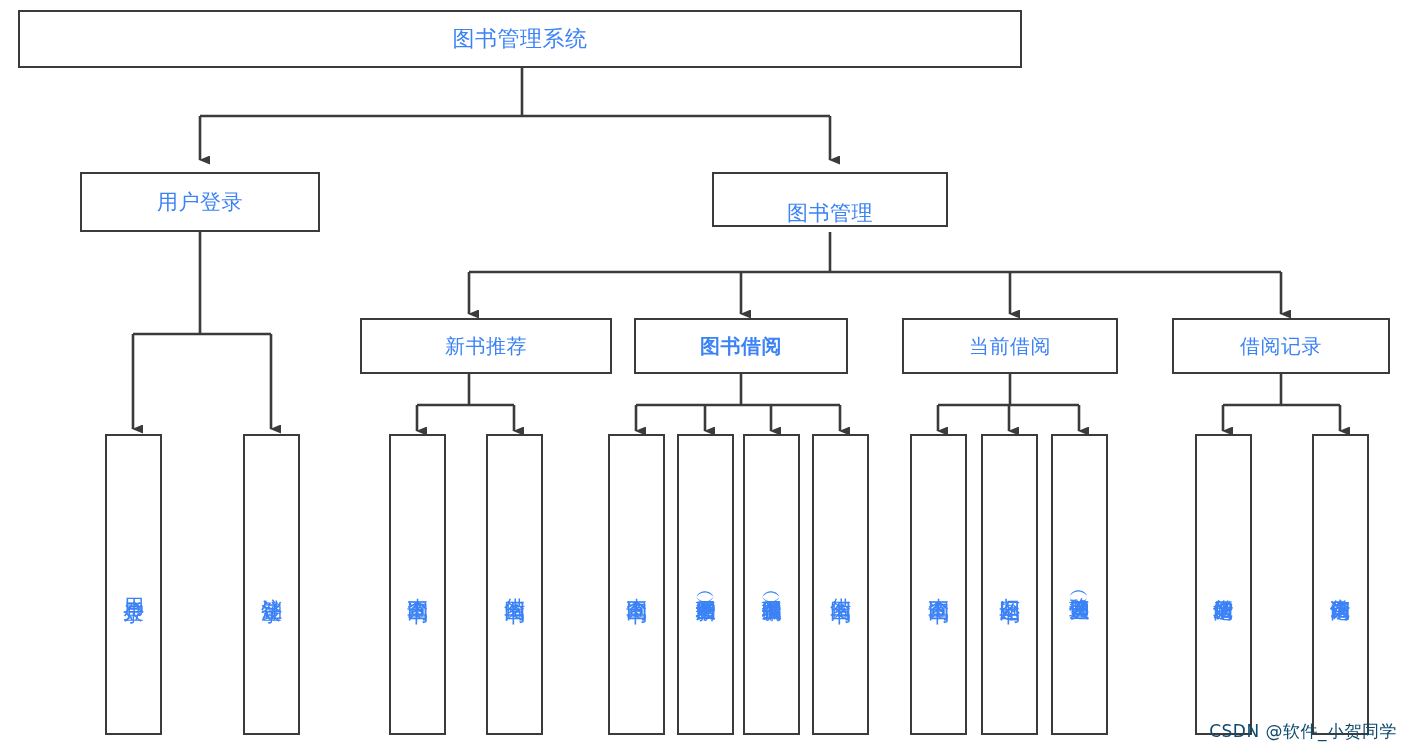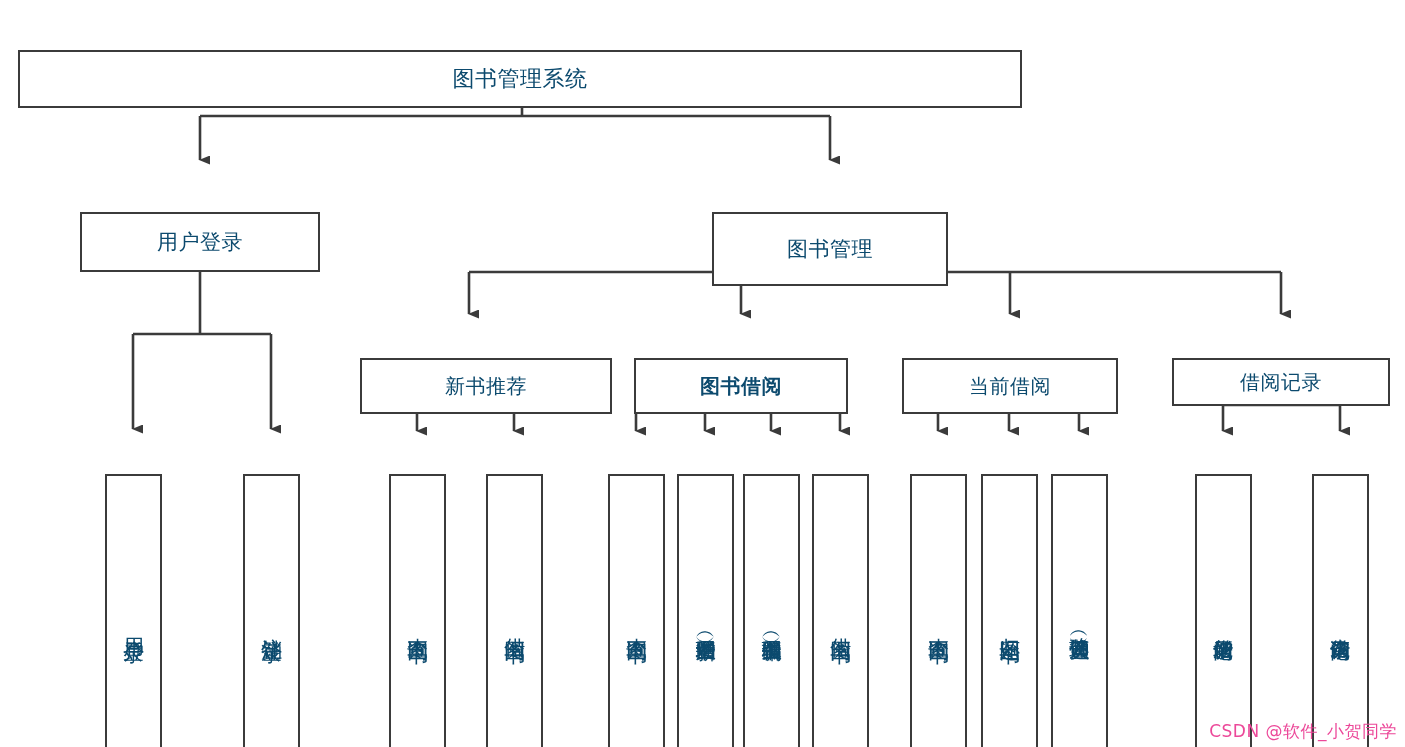--- a/index.html
+++ b/index.html
@@ -27,22 +27,21 @@
     pointer-events: none;
   }
   .node-box {
     position: absolute;
     box-sizing: border-box;
     border: 2px solid #3b3b3b;
     background: #ffffff;
     display: flex;
     align-items: center;
     justify-content: center;
-    color: #0c4a6e;
-    margin-top: 40px;
+    color: #3b82f6;
   }
   .node-label-h {
     font-size: 21px;
     line-height: 1.15;
     letter-spacing: 0.5px;
     white-space: nowrap;
     text-align: center;
   }
   .node-box.root .node-label-h { font-size: 22px; }
   .node-box.level2 .node-label-h { font-size: 21px; }
@@ -70,21 +69,21 @@
   .node-label-v.tight {
     font-size: 20px;
     line-height: 1.18;
     letter-spacing: 0px;
   }
   #watermark {
     position: absolute;
     right: 8px;
     bottom: 4px;
     font-size: 17px;
-    color: #ec4899;
+    color: #0c4a6e;
     white-space: nowrap;
     letter-spacing: 0.5px;
     font-family: "DejaVu Sans", "Liberation Sans", sans-serif;
   }
 </style>
 </head>
 <body>
 
 <div id="diagram-root">
 
@@ -150,34 +149,34 @@
     </g>
   </svg>
 
   <div class="node-box root" style="left:18px; top:10px; width:1004px; height:58px;">
     <span class="node-label-h">图书管理系统</span>
   </div>
 
   <div class="node-box level2" style="left:80px; top:172px; width:240px; height:60px;">
     <span class="node-label-h">用户登录</span>
   </div>
-  <div class="node-box level2" style="left:712px; top:172px; width:236px; height:74px;">
+  <div class="node-box level2" style="left:712px; top:172px; width:236px; height:55px;align-items:flex-end;">
     <span class="node-label-h">图书管理</span>
   </div>
 
   <div class="node-box level3" style="left:360px; top:318px; width:252px; height:56px;">
     <span class="node-label-h">新书推荐</span>
   </div>
   <div class="node-box level3" style="left:634px; top:318px; width:214px; height:56px;font-weight:bold;">
     <span class="node-label-h">图书借阅</span>
   </div>
   <div class="node-box level3" style="left:902px; top:318px; width:216px; height:56px;">
     <span class="node-label-h">当前借阅</span>
   </div>
-  <div class="node-box level3" style="left:1172px; top:318px; width:218px; height:48px;">
+  <div class="node-box level3" style="left:1172px; top:318px; width:218px; height:56px;">
     <span class="node-label-h">借阅记录</span>
   </div>
 
   <div class="node-box leaf" style="left:105px; top:434px; width:57px; height:301px;">
     <span class="node-label-v">用户登录</span>
   </div>
   <div class="node-box leaf" style="left:243px; top:434px; width:57px; height:301px;">
     <span class="node-label-v">注销登录</span>
   </div>
 

